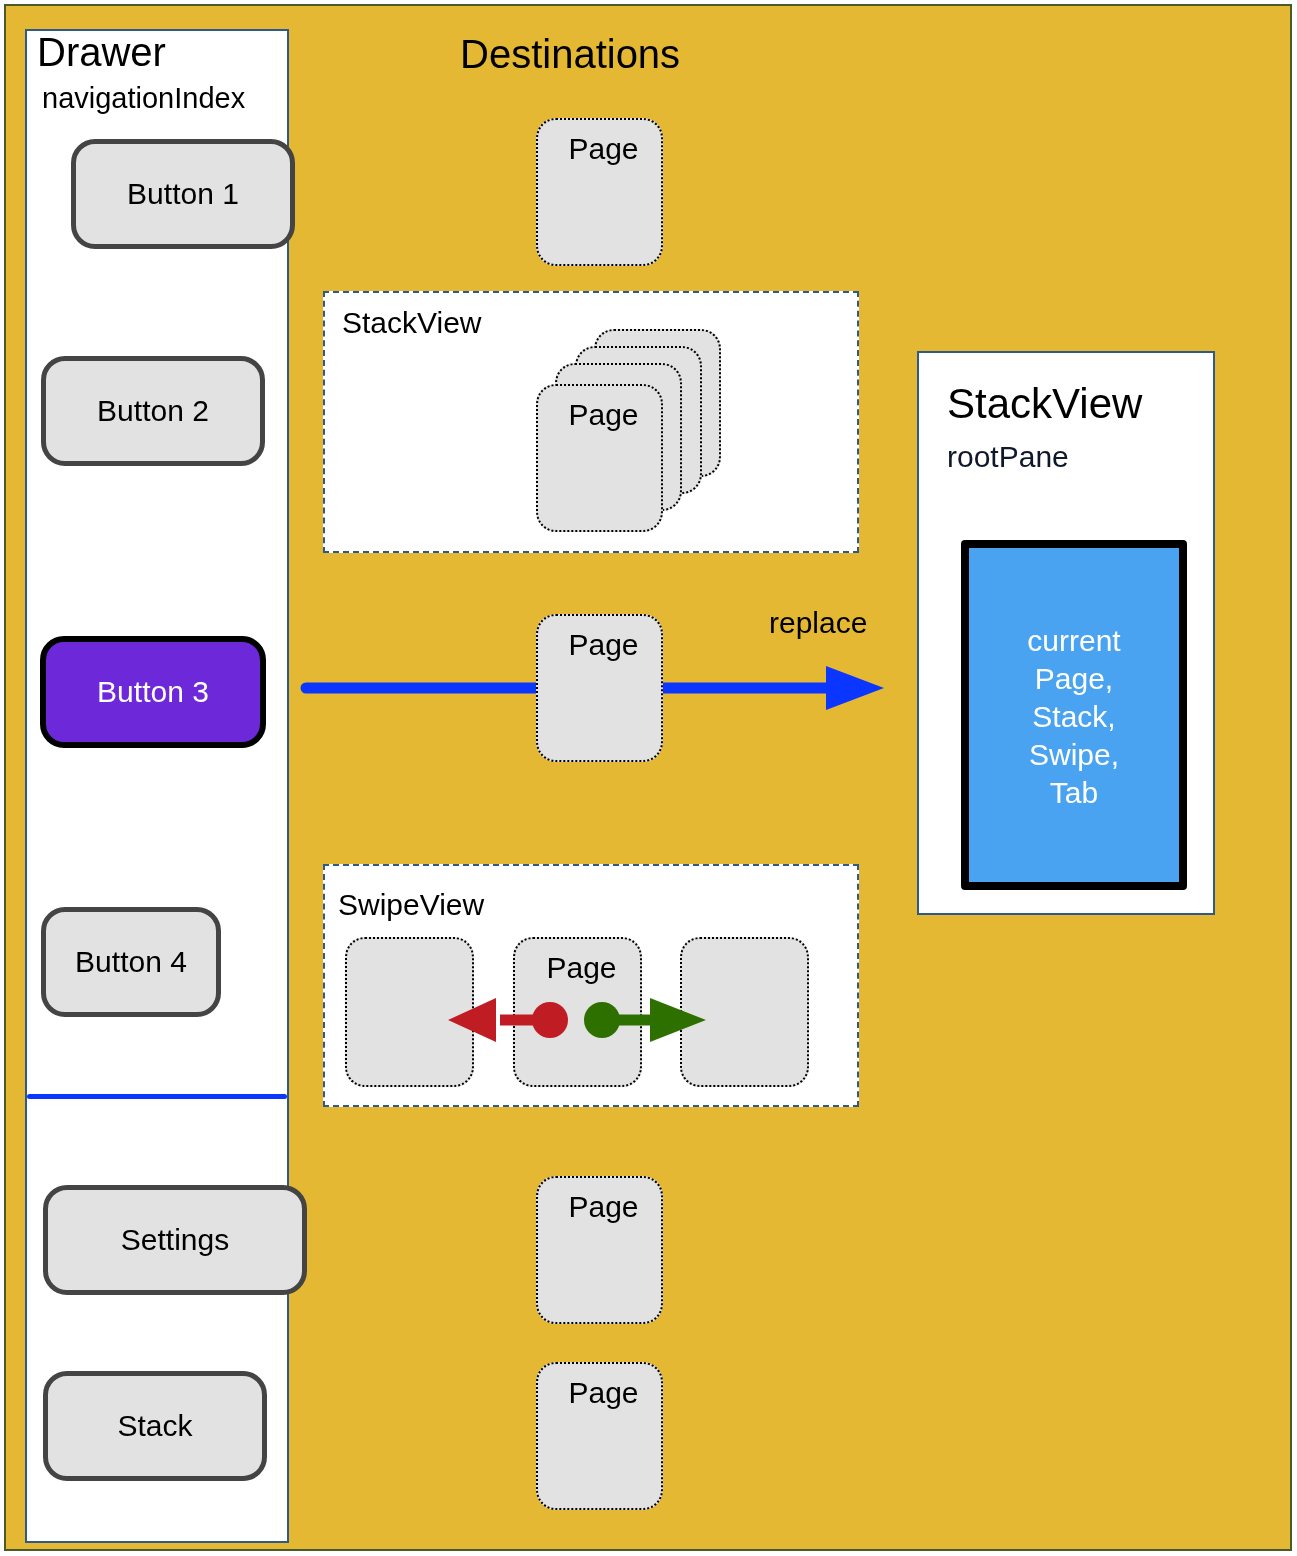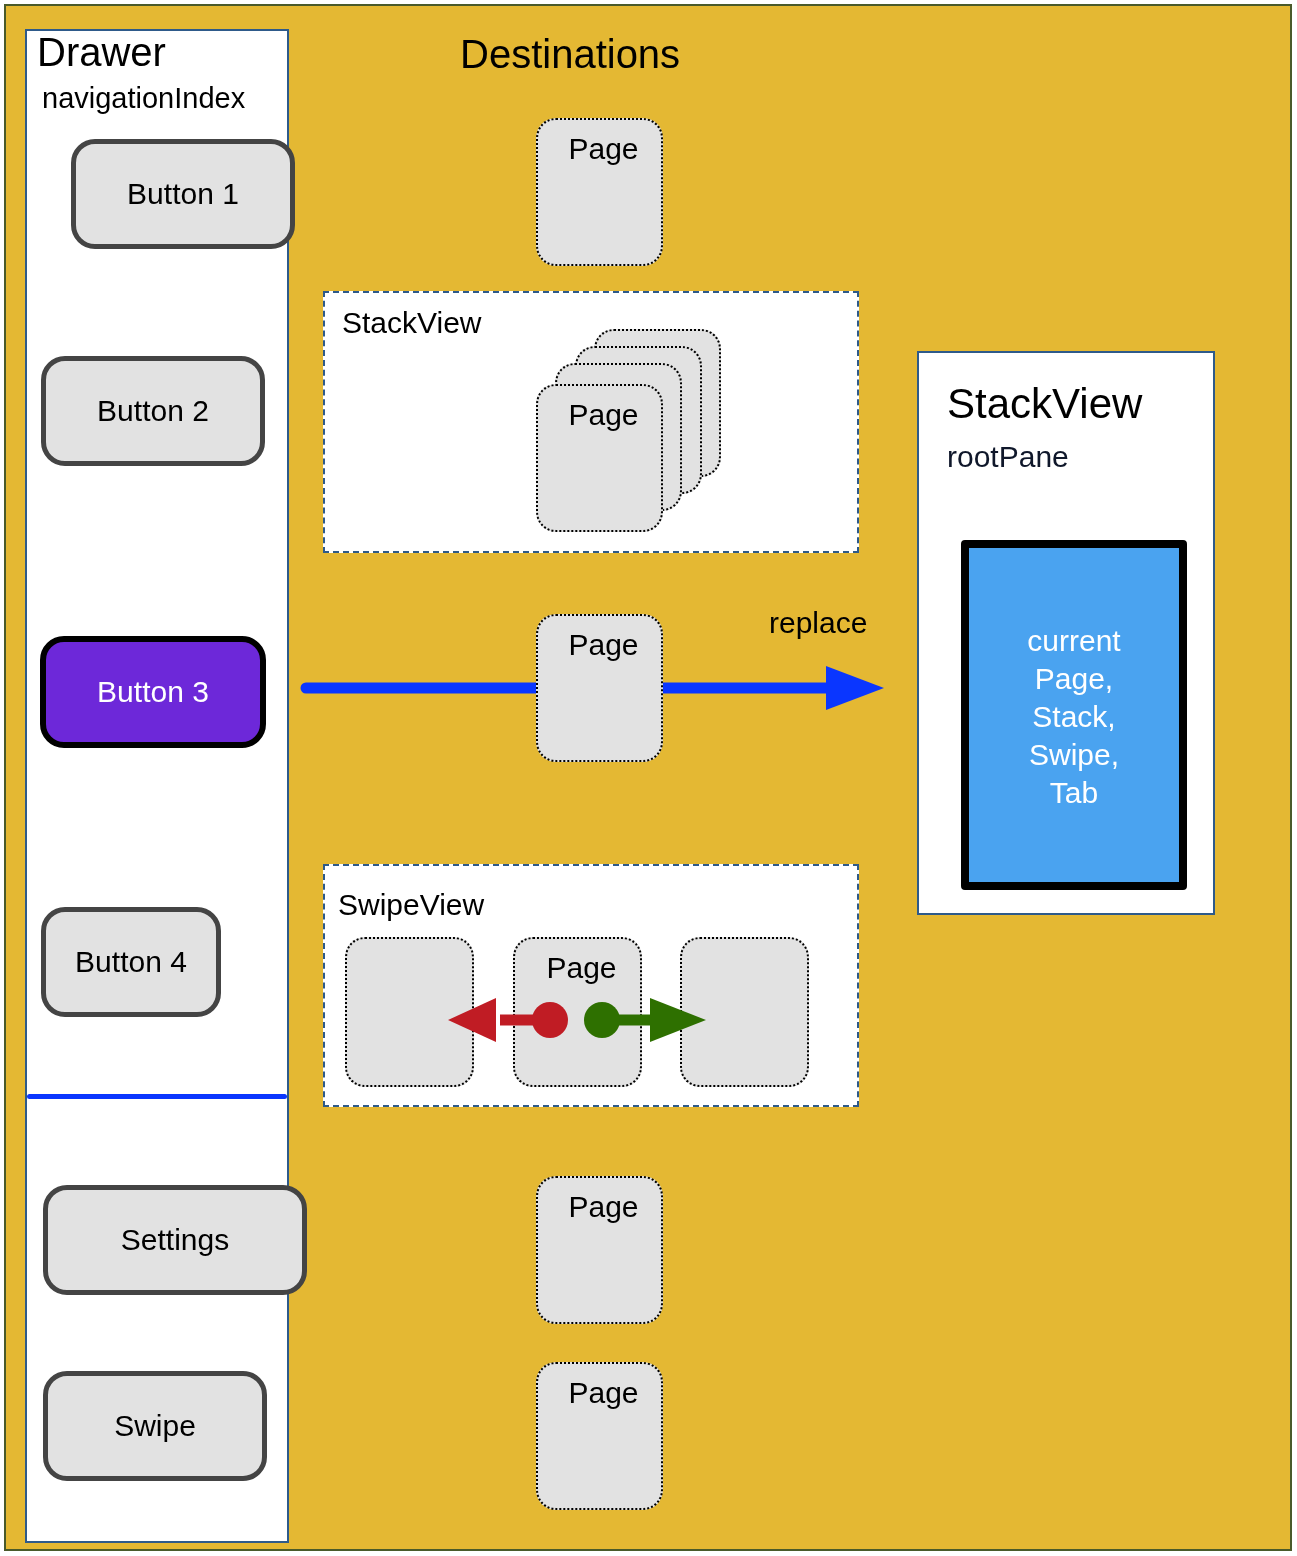--- a/index.html
+++ b/index.html
@@ -31,21 +31,21 @@
 <div class="abs drawer"></div>
 <div class="abs drawer-title">Drawer</div>
 <div class="abs drawer-sub">navigationIndex</div>
 
 <div class="abs btn" style="left:41px;top:139px;width:224px;height:110px;margin-left:30px;">Button 1</div>
 <div class="abs btn" style="left:41px;top:356px;width:224px;height:110px;">Button 2</div>
 <div class="abs btn active" style="left:40px;top:636px;width:226px;height:112px;">Button 3</div>
 <div class="abs btn" style="left:41px;top:907px;width:180px;height:110px;">Button 4</div>
 <div class="sep abs"></div>
 <div class="abs btn" style="left:43px;top:1185px;width:264px;height:110px;">Settings</div>
-<div class="abs btn" style="left:43px;top:1371px;width:224px;height:110px;">Swipe</div>
+<div class="abs btn" style="left:43px;top:1371px;width:224px;height:110px;">Stack</div>
 
 <div class="abs dest-title">Destinations</div>
 
 <div class="abs page" style="left:536px;top:118px;width:127px;height:148px;">Page</div>
 
 <div class="abs view-box" style="left:323px;top:291px;width:536px;height:262px;"></div>
 <div class="abs view-label" style="left:342px;top:306px;">StackView</div>
 <div class="abs page" style="left:594px;top:329px;width:127px;height:148px;"></div>
 <div class="abs page" style="left:575px;top:346px;width:127px;height:148px;"></div>
 <div class="abs page" style="left:555px;top:363px;width:127px;height:148px;"></div>

